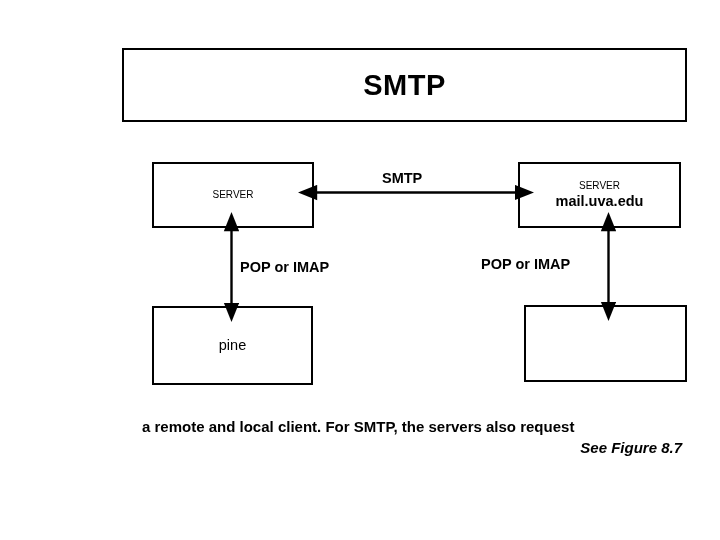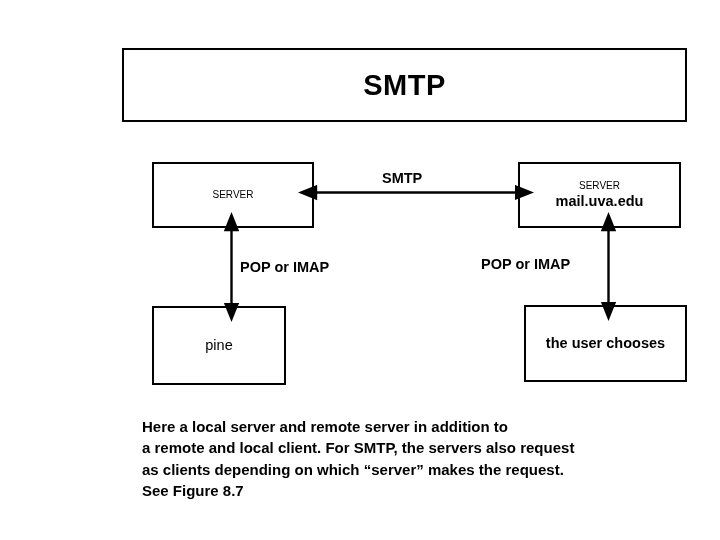--- a/index.html
+++ b/index.html
@@ -72,21 +72,21 @@
   .server-host {
     font-size: 14.5px;
     font-weight: normal;
   }
   #server-right-box .server-host { font-weight: bold; }
 
   
   #client-left-box {
     left: 108px;
     top: 306px;
-    width: 134px;
+    width: 161px;
     height: 79px;
   }
   #client-left-text {
     font-size: 14.5px;
     font-weight: normal;
   }
   #client-right-box {
     left: 480px;
     top: 305px;
     width: 163px;
@@ -130,21 +130,21 @@
   #caption {
     position: absolute;
     left: 98px;
     top: 416px;
     width: 540px;
     font-size: 15px;
     font-weight: bold;
     line-height: 1.42;
   }
   .caption-line { display: block; }
-  .caption-line.centered { text-align: left; }
+  .caption-line.centered { text-align: right; font-style: italic; }
 </style>
 </head>
 <body>
 
 <div id="slide">
 
   <div class="box" id="title-box">
     <div id="title-text">SMTP</div>
   </div>
 
@@ -155,21 +155,20 @@
   <div class="box" id="server-right-box">
     <div class="server-title">SERVER</div>
     <div class="server-host">mail.uva.edu</div>
   </div>
 
   <div class="box" id="client-left-box">
     <div id="client-left-text">pine</div>
   </div>
 
   <div class="box" id="client-right-box">
-    <div class="client-right-line">the user chooses</div>
   </div>
 
   <svg id="arrow-layer" width="720" height="540" viewBox="0 0 720 540">
     <defs>
       <marker id="ah-start" markerWidth="9" markerHeight="9" refX="7.5" refY="3.2" orient="auto" markerUnits="strokeWidth">
         <path d="M 8,0 L 8,6.4 L 0,3.2 z" fill="#000000"></path>
       </marker>
       <marker id="ah-end" markerWidth="9" markerHeight="9" refX="0.5" refY="3.2" orient="auto" markerUnits="strokeWidth">
         <path d="M 0,0 L 0,6.4 L 8,3.2 z" fill="#000000"></path>
       </marker>
@@ -182,19 +181,17 @@
     <line x1="564.5" y1="230" x2="564.5" y2="303" stroke="#000000" stroke-width="2.4" marker-start="url(#ah-start)" marker-end="url(#ah-end)"></line>
   </svg>
 
   <div class="arrow-label" id="smtp-arrow-label">SMTP</div>
 
   <div class="arrow-label" id="pop-imap-label-left">POP or IMAP</div>
 
   <div class="arrow-label" id="pop-imap-label-right">POP or IMAP</div>
 
   <div id="caption">
-    <span class="caption-line">Here a local server and remote server in addition to</span>
     <span class="caption-line">a remote and local client. For SMTP, the servers also request</span>
-    <span class="caption-line">as clients depending on which “server” makes the request.</span>
     <span class="caption-line centered">See Figure 8.7</span>
   </div>
 
 </div>
 
 </body></html>

